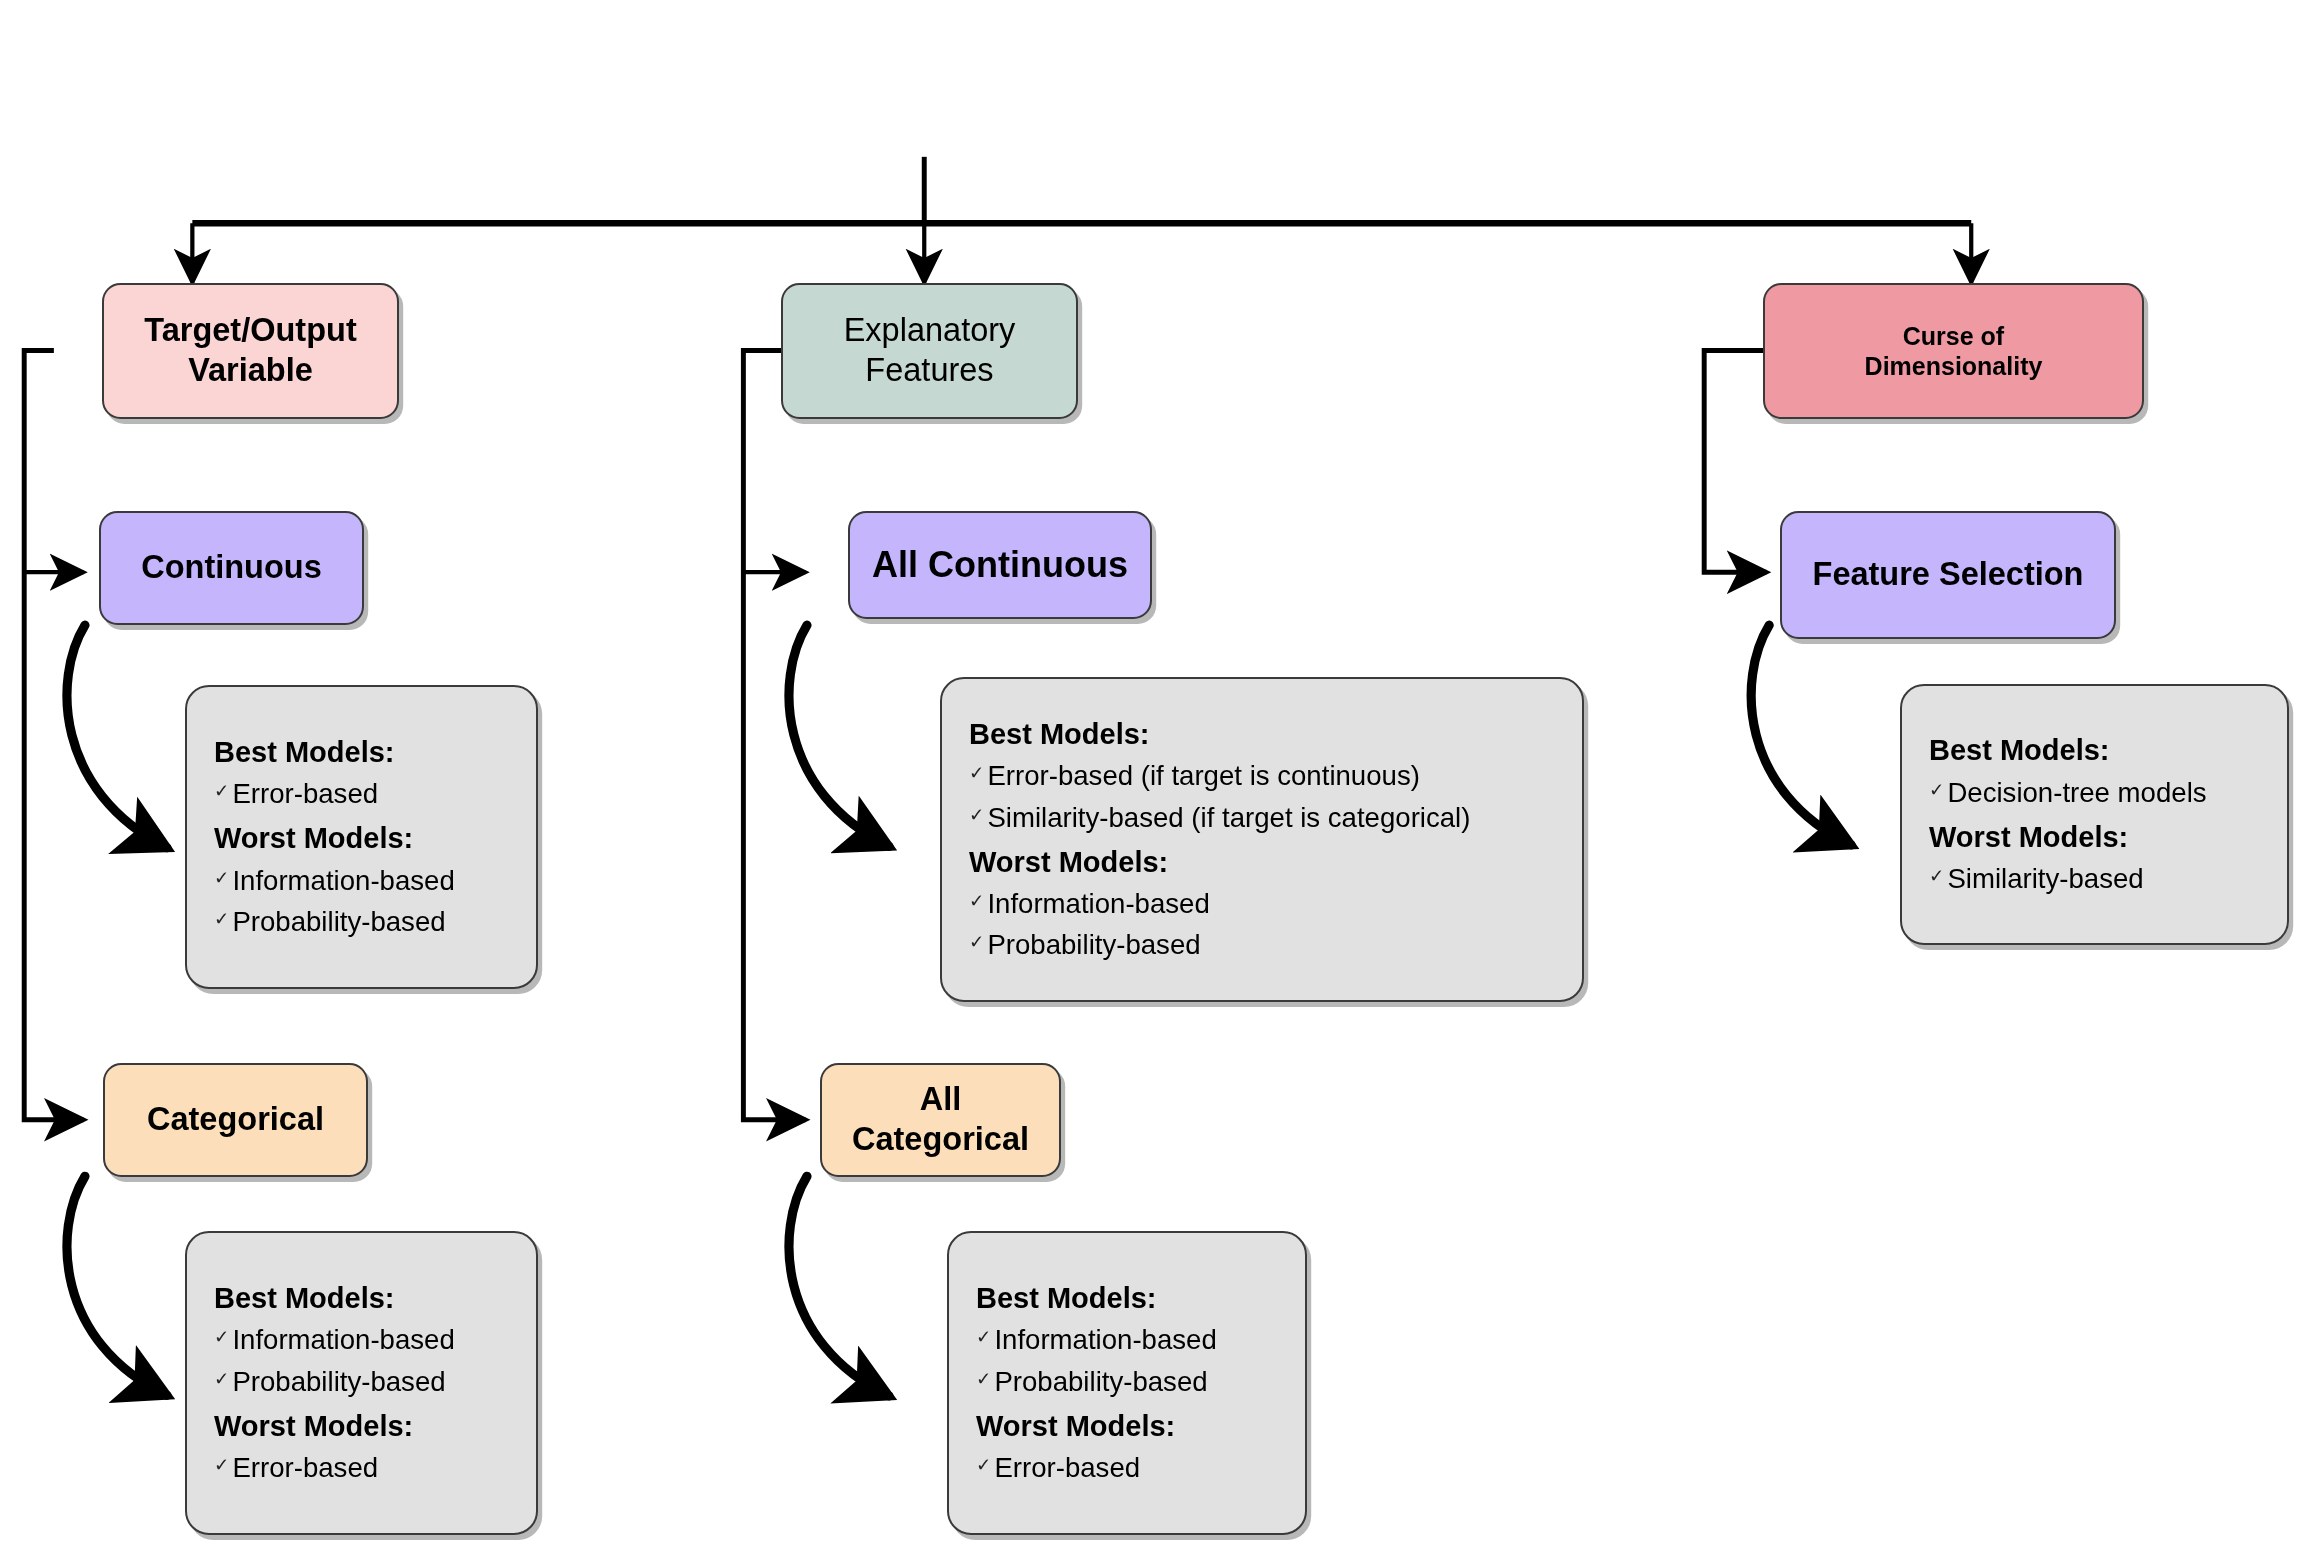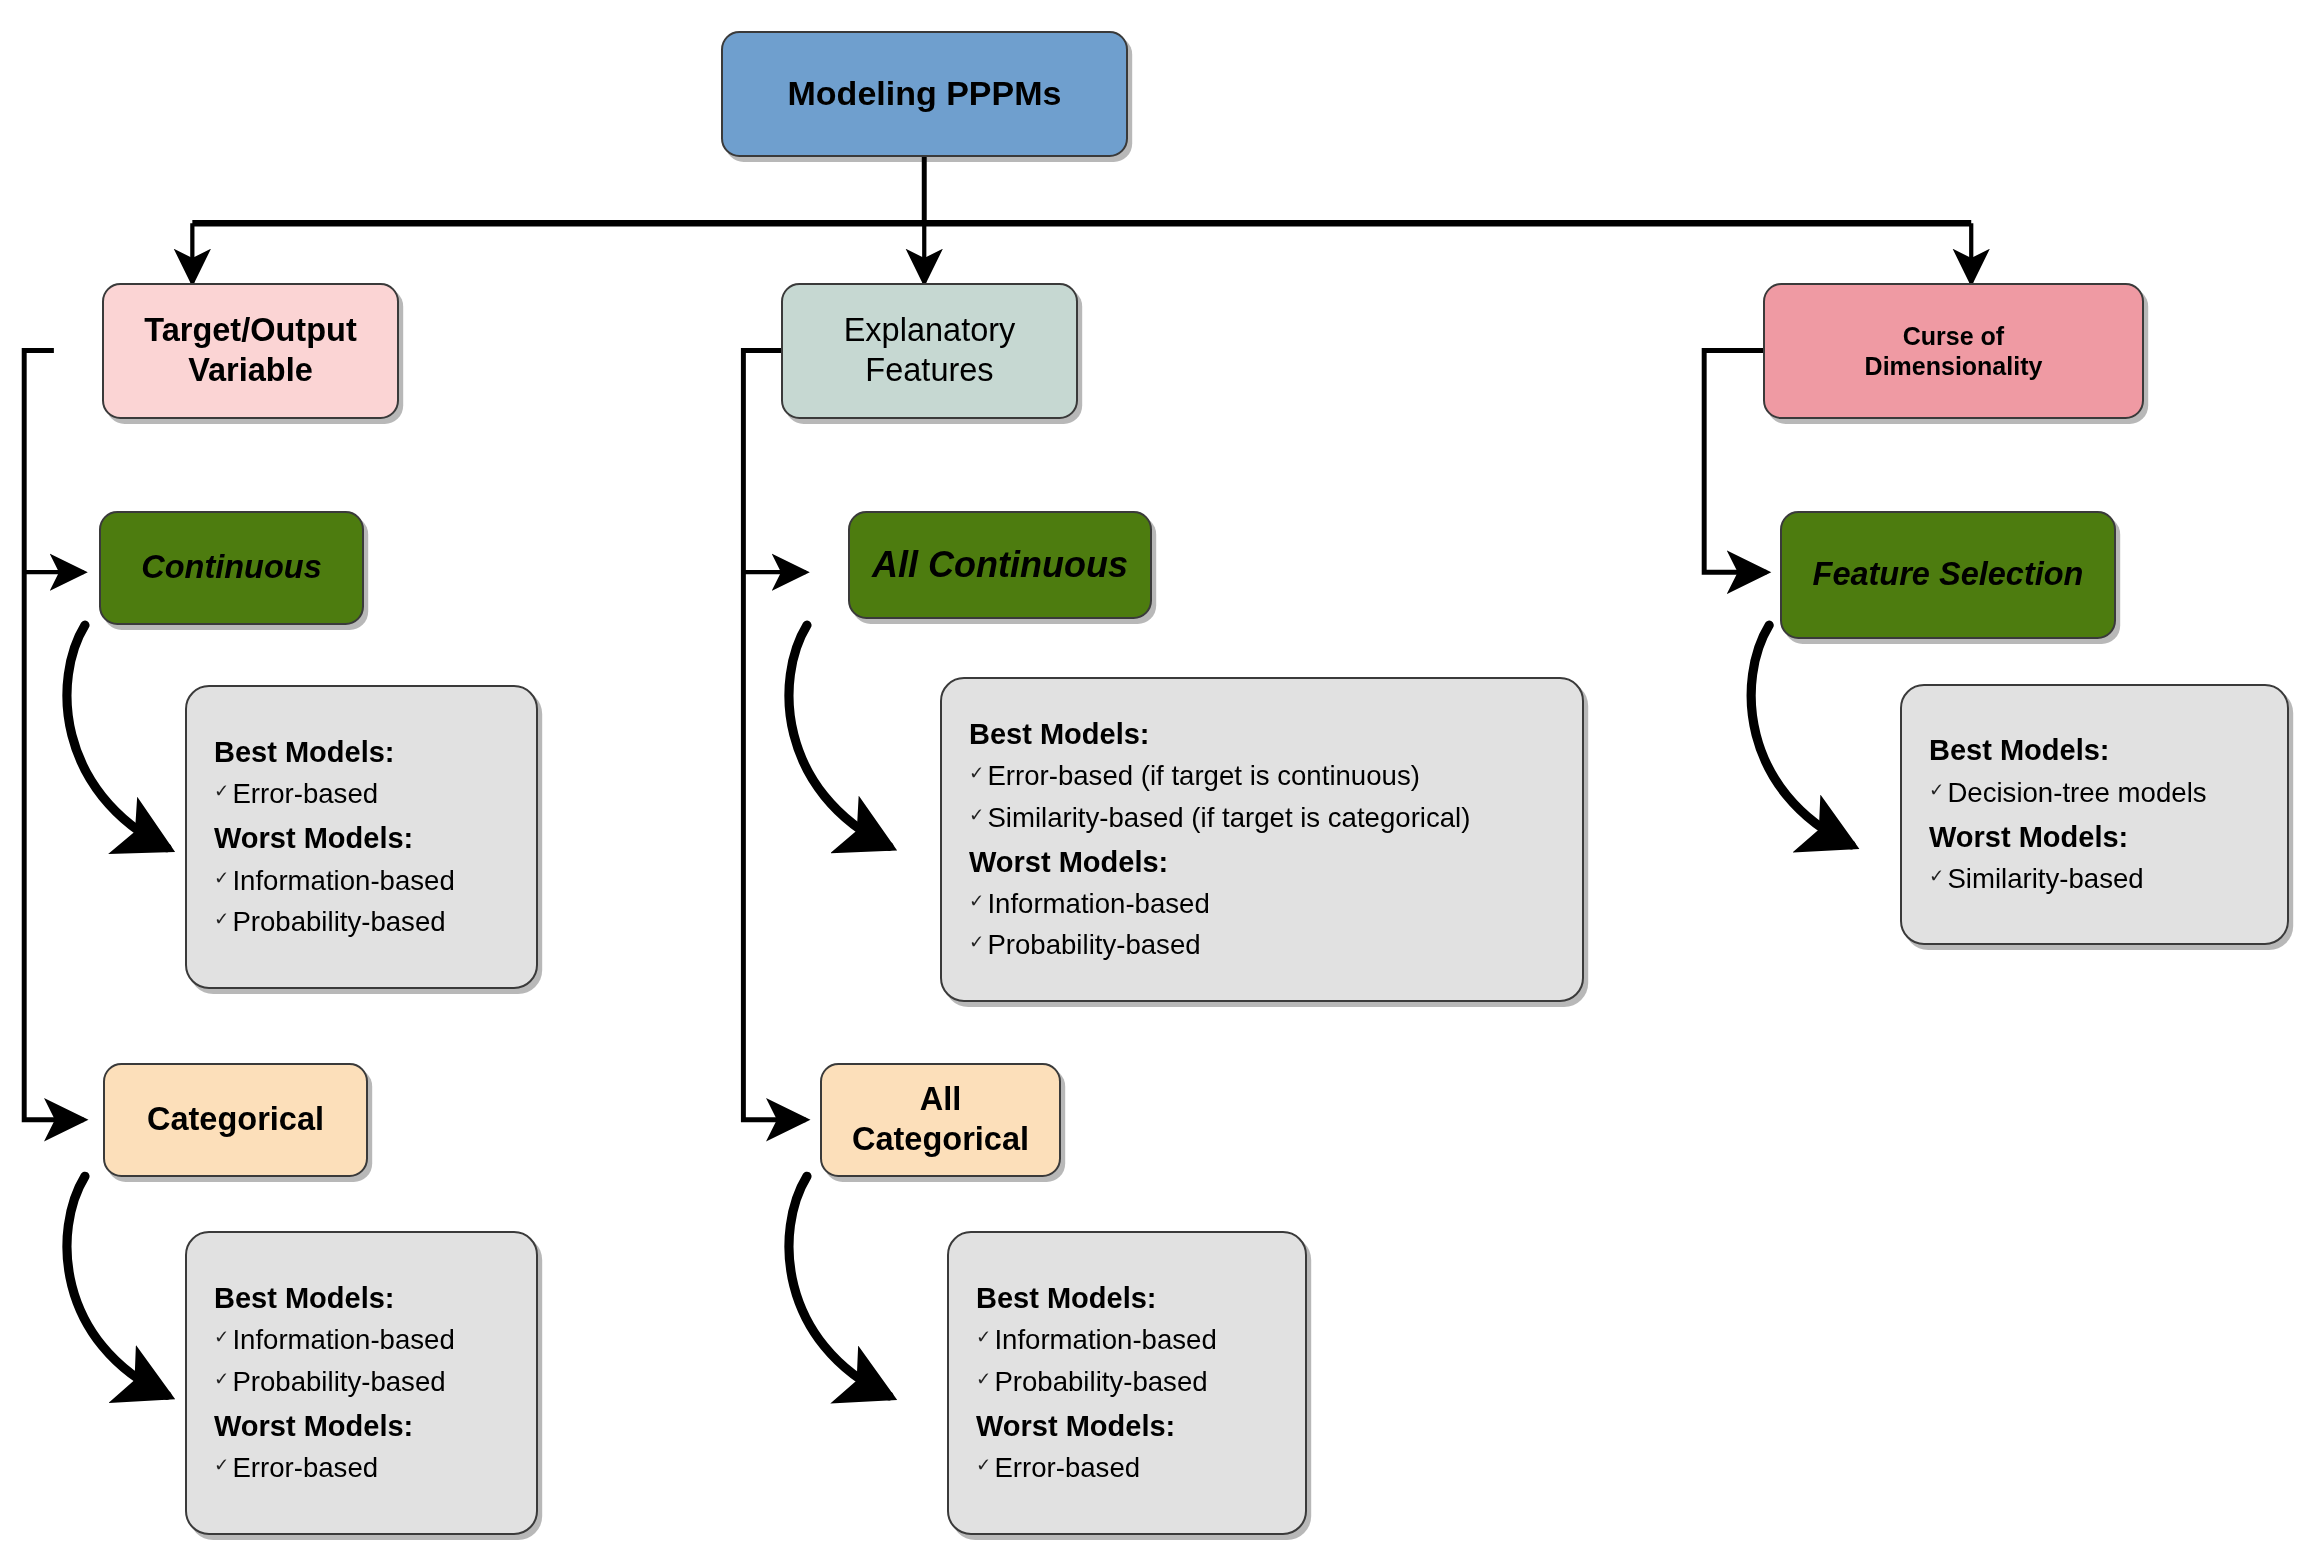--- a/index.html
+++ b/index.html
@@ -35,21 +35,21 @@
     color:#000000;
     line-height:1.22;
   }
   .node .label{ display:block; padding:0 8.5px; }
 
   
   .n-root      { background:#6f9fce; }
   .n-target    { background:#fbd4d4; }
   .n-explan    { background:#c6d8d2; }
   .n-curse     { background:#ef9aa3; }
-  .n-lightblue { background:#4d7c0f;font-style:italic; }
+  .n-lightblue { background:#c4b5fd; }
   .n-peach     { background:#fcdfba; }
 
   .bold   { font-weight:bold; }
   .normal { font-weight:normal; }
 
   
   .detail{
     position:absolute;
     box-sizing:border-box;
     background:#e1e1e1;
@@ -132,23 +132,20 @@
 
     <path d="M1142,885 C1096,960 1100,1120 1258,1198" stroke="#000000" stroke-width="13" fill="none" stroke-linecap="round" marker-end="url(#arrowFat)"></path>
 
     <path d="M1142,1665 C1096,1740 1100,1900 1258,1976" stroke="#000000" stroke-width="13" fill="none" stroke-linecap="round" marker-end="url(#arrowFat)"></path>
 
     <path d="M2496,496 L2412,496 L2412,810 L2500,810" stroke="#000000" stroke-width="7" fill="none" marker-end="url(#arrowThin)"></path>
 
     <path d="M2504,885 C2458,960 2462,1120 2620,1196" stroke="#000000" stroke-width="13" fill="none" stroke-linecap="round" marker-end="url(#arrowFat)"></path>
   </svg>
 
-  <div class="node n-root" style="left:721px; top:31px; width:407px; height:126px; font-size:34px;">
-    <span class="label bold">Modeling PPPMs</span>
-  </div>
 
   <div class="node n-target" style="left:54px; top:283px; width:297px; height:136px; font-size:32.5px;margin-left:48px;">
     <span class="label bold"><span>Target/Output</span><br><span>Variable</span></span>
   </div>
 
   <div class="node n-explan" style="left:781px; top:283px; width:297px; height:136px; font-size:32.5px;">
     <span class="label normal"><span>Explanatory</span><br><span>Features</span></span>
   </div>
 
   <div class="node n-curse" style="left:1763px; top:283px; width:381px; height:136px; font-size:25px;">

